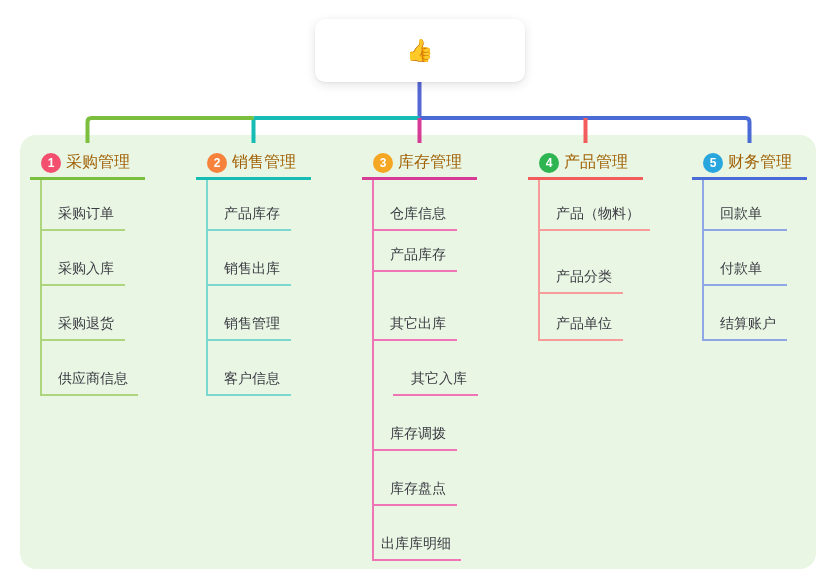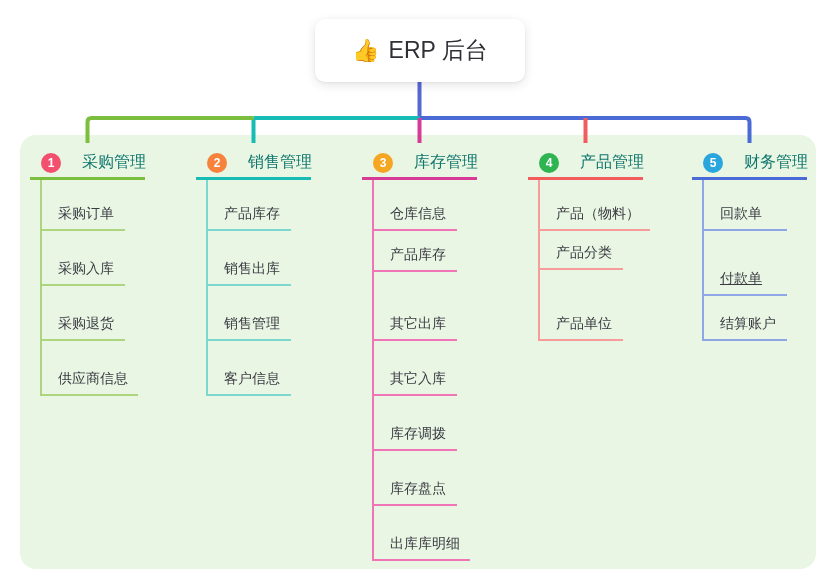--- a/index.html
+++ b/index.html
@@ -26,21 +26,21 @@
     display:flex; align-items:center; height:29px;
     border-bottom:3px solid; cursor:pointer;
   }
   .badge {
     width:20px; height:20px; margin-left:11px; border-radius:50%;
     color:#ffffff; font-size:12px; font-weight:600;
     display:flex; align-items:center; justify-content:center;
     flex:0 0 auto;
   }
   .branch-label {
-    margin-left:21px; font-size:16px; font-weight:500; color:#0f766e;
+    margin-left:5px; font-size:16px; font-weight:500; color:#a16207;
     white-space:nowrap;
     text-align:center;
   }
   .sub-list { position:relative; }
   .v-line { position:absolute; left:10px; top:0; width:2px; }
   .sub-item {
     position:absolute; left:10px; height:35px; box-sizing:border-box;
     border-bottom:2px solid; min-width:85px;
     padding:0 10px 6px 18px;
     display:flex; align-items:flex-end;
@@ -55,21 +55,20 @@
   <svg id="connectors" width="839" height="170" viewBox="0 0 839 170">
       <path d="M 419.5 82 V 118" stroke="#5667d6" stroke-width="4" fill="none"></path>
       <path d="M 419.5 118 H 745.5 Q 749.5 118 749.5 122 V 143" stroke="#4a6bd6" stroke-width="4" fill="none"></path>
       <path d="M 419.5 118 H 253.5 M 253.5 118 V 143" stroke="#17bcb4" stroke-width="4" fill="none"></path>
       <path d="M 253.5 118 H 91.5 Q 87.5 118 87.5 122 V 143" stroke="#7cbf3f" stroke-width="4" fill="none"></path>
       <path d="M 585.5 118 V 143" stroke="#f25c5c" stroke-width="4" fill="none"></path>
       <path d="M 419.5 118 V 143" stroke="#d63c96" stroke-width="4" fill="none"></path>
     </svg>
   <div class="root-node">
     <span class="root-icon">👍</span>
-    <span>ERP 后台</span>
   </div>
   <div id="branches">
       <div class="branch" style="left: 30px;">
         <div class="branch-header" style="border-color: rgb(124, 191, 63);">
           <span class="badge" style="background: rgb(242, 80, 110);">1</span>
           <span class="branch-label">采购管理</span>
         </div>
         <div class="sub-list">
           <div class="v-line" style="background: rgb(172, 213, 126); height: 216px;"></div>
           <div class="sub-item" style="top: 16px; border-color: rgb(172, 213, 126);">采购订单</div>
@@ -94,44 +93,44 @@
       <div class="branch" style="left: 362px;">
         <div class="branch-header" style="border-color: rgb(214, 60, 150);">
           <span class="badge" style="background: rgb(245, 166, 35);">3</span>
           <span class="branch-label">库存管理</span>
         </div>
         <div class="sub-list">
           <div class="v-line" style="background: rgb(240, 117, 183); height: 381px;"></div>
           <div class="sub-item" style="top: 16px; border-color: rgb(240, 117, 183);">仓库信息</div>
           <div class="sub-item" style="top: 57px; border-color: rgb(240, 117, 183);">产品库存</div>
           <div class="sub-item" style="top: 126px; border-color: rgb(240, 117, 183);">其它出库</div>
-          <div class="sub-item" style="top: 181px; border-color: rgb(240, 117, 183);">其它入库</div>
+          <div class="sub-item" style="top: 181px; border-color: rgb(240, 117, 183); margin-left: 21px;">其它入库</div>
           <div class="sub-item" style="top: 236px; border-color: rgb(240, 117, 183);">库存调拨</div>
           <div class="sub-item" style="top: 291px; border-color: rgb(240, 117, 183);">库存盘点</div>
-          <div class="sub-item" style="top: 346px; border-color: rgb(240, 117, 183);">出库库明细</div>
+          <div class="sub-item" style="top: 346px; border-color: rgb(240, 117, 183); padding-left: 9px;">出库库明细</div>
         </div>
       </div>
       <div class="branch" style="left: 528px;">
         <div class="branch-header" style="border-color: rgb(242, 92, 92);">
           <span class="badge" style="background: rgb(46, 181, 82);">4</span>
           <span class="branch-label">产品管理</span>
         </div>
         <div class="sub-list">
           <div class="v-line" style="background: rgb(248, 155, 155); height: 161px;"></div>
           <div class="sub-item" style="top: 16px; border-color: rgb(248, 155, 155); text-align: right;">产品（物料）</div>
-          <div class="sub-item" style="top: 55px; border-color: rgb(248, 155, 155);">产品分类</div>
+          <div class="sub-item" style="top: 79px; border-color: rgb(248, 155, 155);">产品分类</div>
           <div class="sub-item" style="top: 126px; border-color: rgb(248, 155, 155);">产品单位</div>
         </div>
       </div>
       <div class="branch" style="left: 692px;">
         <div class="branch-header" style="border-color: rgb(74, 107, 214);">
           <span class="badge" style="background: rgb(41, 166, 222);">5</span>
           <span class="branch-label">财务管理</span>
         </div>
         <div class="sub-list">
           <div class="v-line" style="background: rgb(143, 166, 230); height: 161px;"></div>
           <div class="sub-item" style="top: 16px; border-color: rgb(143, 166, 230); text-align: right;">回款单</div>
-          <div class="sub-item" style="top: 81px; border-color: rgb(143, 166, 230); text-decoration: underline;">付款单</div>
+          <div class="sub-item" style="top: 71px; border-color: rgb(143, 166, 230);">付款单</div>
           <div class="sub-item" style="top: 126px; border-color: rgb(143, 166, 230);">结算账户</div>
         </div>
       </div>
     </div>
 </div>
 
 </body></html>

